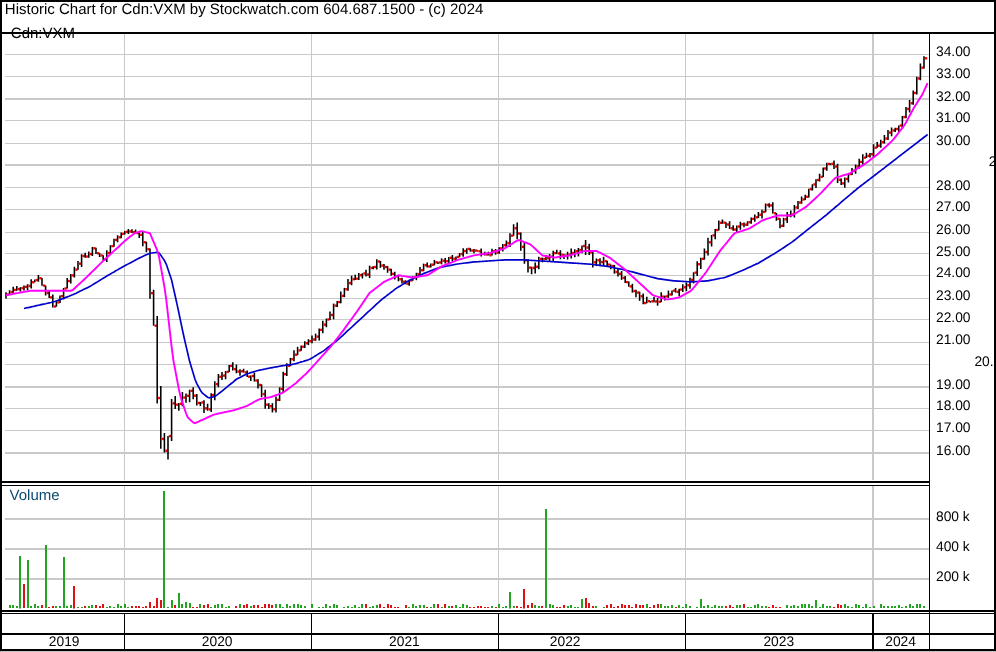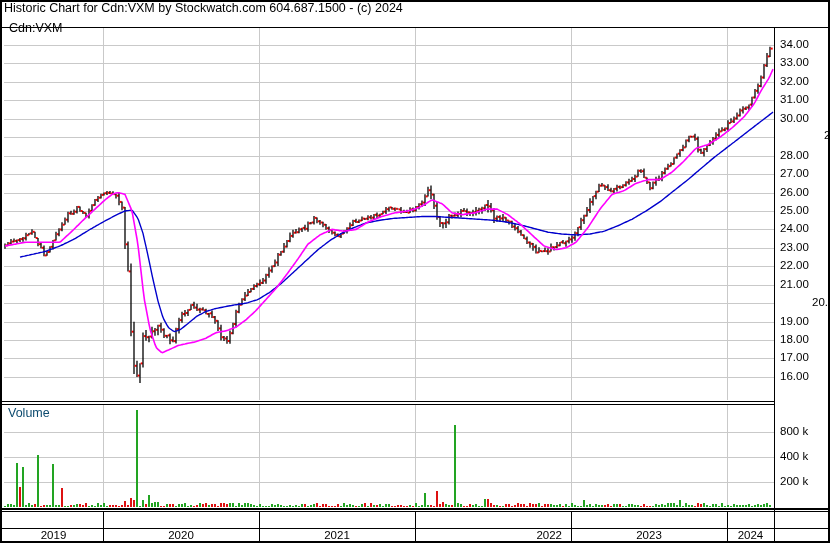--- a/index.html
+++ b/index.html
@@ -875,17 +875,17 @@
       <div class="ptick" style="top: 314.6px;">19.00</div>
       <div class="ptick" style="top: 333.04px;">18.00</div>
       <div class="ptick" style="top: 351.48px;">17.00</div>
       <div class="ptick" style="top: 369.92px;">16.00</div>
       <div class="vtick" style="top: 425px;">800 k</div>
       <div class="vtick" style="top: 450px;">400 k</div>
       <div class="vtick" style="top: 475px;">200 k</div>
       <div class="ylab" style="left: 4px; width: 99px;">2019</div>
       <div class="ylab" style="left: 103px; width: 156px;">2020</div>
       <div class="ylab" style="left: 259px; width: 156px;">2021</div>
-      <div class="ylab" style="left: 406px; width: 156px; text-align: right;">2022</div>
+      <div class="ylab" style="left: 393px; width: 156px;">2022</div>
       <div class="ylab" style="left: 571px; width: 156px;">2023</div>
       <div class="ylab" style="left: 727px; width: 46.956px;">2024</div>
     </div>
 </div>
 
 </body></html>

